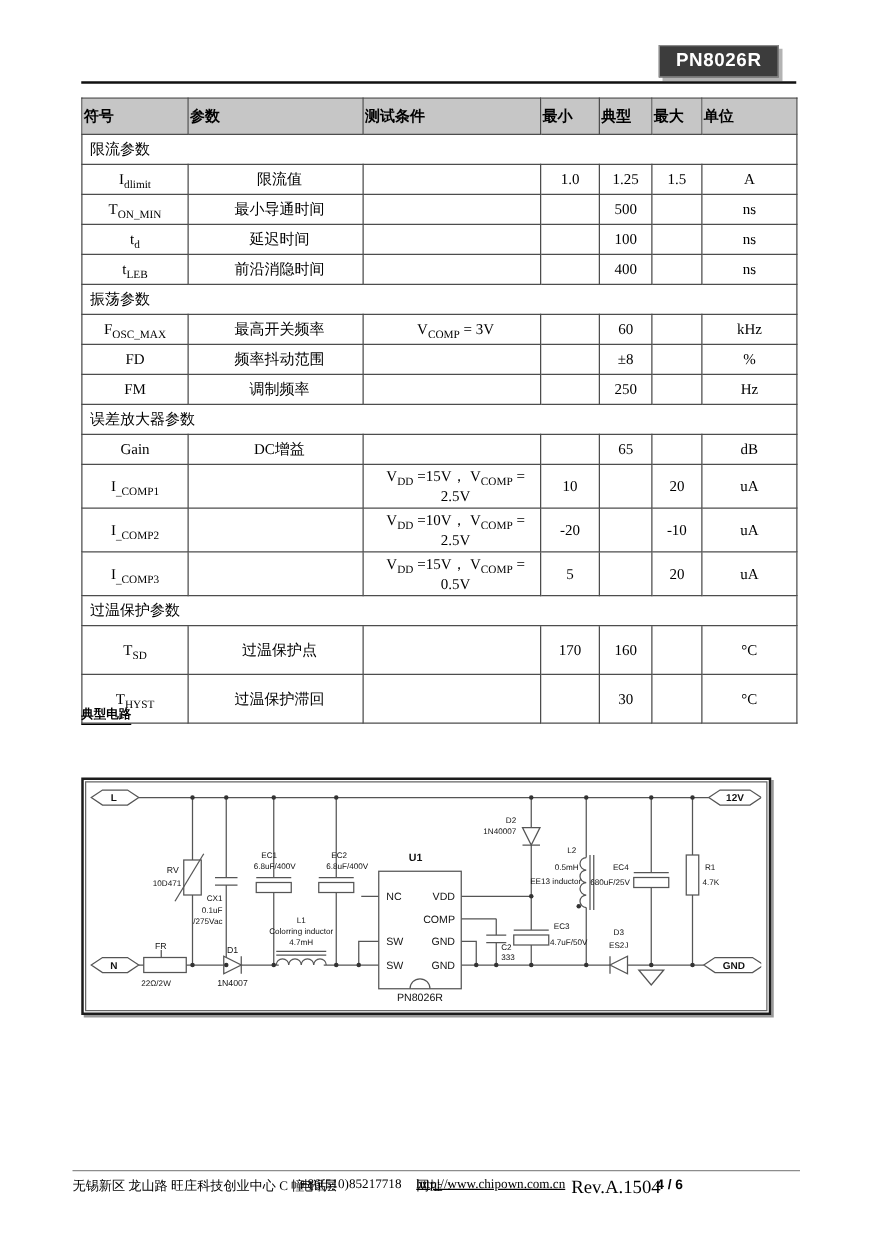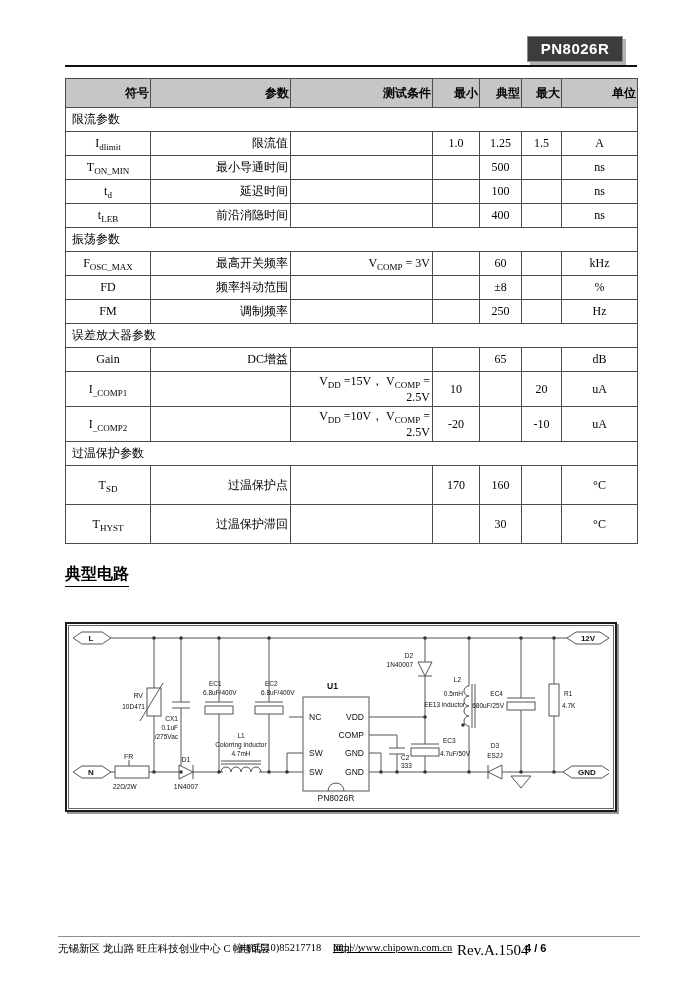--- a/index.html
+++ b/index.html
@@ -10,29 +10,29 @@
   .badge{position:absolute;left:527px;top:36px;width:94px;height:24px;
          background:#3c3c3c;color:#fff;font-family:"Liberation Sans",sans-serif;
          font-weight:bold;font-size:15px;line-height:24px;text-align:center;
          letter-spacing:.5px;border:1px solid #8a8a8a;box-shadow:3px 3px 0 #b3b3b3;}
   .toprule{position:absolute;left:65px;top:65px;width:572px;border-top:2px solid #111;}
 
   
   table.spec{position:absolute;left:65px;top:78px;width:572px;border-collapse:collapse;
              table-layout:fixed;font-family:"Liberation Serif",serif;}
   table.spec th,table.spec td{border:1px solid #4d4d4d;font-size:12px;overflow:hidden;}
-  table.spec th{background:#c6c6c6;height:26px;font-weight:bold;text-align:right;}
+  table.spec th{background:#c6c6c6;height:26px;font-weight:bold;text-align:left;}
   table.spec td{height:21px;text-align:center;padding:1px 2px;}
-  table.spec td.param,table.spec td.cond{text-align:right;padding-left:8px;}
+  table.spec td.param,table.spec td.cond{text-align:center;padding-left:8px;}
   table.spec td.sec{text-align:left;padding-left:6px;font-weight:normal;}
   table.spec tr.tall td{height:36px;}
   table.spec sub{font-size:9px;line-height:0;}
 
   
-  .cir-title{position:absolute;left:65px;top:564px;font-size:16px;font-weight:bold;
+  .cir-title{position:absolute;left:65px;top:564px;font-size:10px;font-weight:bold;
              border-bottom:1px solid #000;padding-bottom:1px;}
   .cirbox{position:absolute;left:65px;top:622px;width:546px;height:184px;background:#fff;
           border:2px solid #1c1c1c;box-shadow:2px 2px 0 #999;padding:1px;}
   .cirbox .inner{border:1px solid #666;width:100%;height:100%;box-sizing:border-box;}
   svg.sch{display:block;width:540px;height:178px;}
   svg.sch line,svg.sch polyline,svg.sch path{stroke:#555;stroke-width:1;fill:none;}
   svg.sch rect,svg.sch polygon{stroke:#555;stroke-width:1;fill:#fff;}
   svg.sch circle.dot{fill:#333;stroke:none;}
   svg.sch text{stroke:none;fill:#111;font-family:"Liberation Sans",sans-serif;font-size:7px;}
   svg.sch text.tiny{font-size:6.5px;}
@@ -170,20 +170,29 @@
         <td class="num">20</td>
         <td class="unit">uA</td>
       </tr>
       <tr>
         <td class="sym">I<sub>_COMP2</sub></td>
         <td class="param"></td>
         <td class="cond">V<sub>DD</sub> =10V， V<sub>COMP</sub> = 2.5V</td>
         <td class="num">-20</td>
         <td class="num"></td>
         <td class="num">-10</td>
+        <td class="unit">uA</td>
+      </tr>
+      <tr>
+        <td class="sym">I<sub>_COMP3</sub></td>
+        <td class="param"></td>
+        <td class="cond">V<sub>DD</sub> =15V， V<sub>COMP</sub> = 0.5V</td>
+        <td class="num">5</td>
+        <td class="num"></td>
+        <td class="num">20</td>
         <td class="unit">uA</td>
       </tr>
       <tr>
         <td colspan="7" class="sec">过温保护参数</td>
       </tr>
       <tr class="tall">
         <td class="sym">T<sub>SD</sub></td>
         <td class="param">过温保护点</td>
         <td class="cond"></td>
         <td class="num">170</td>

